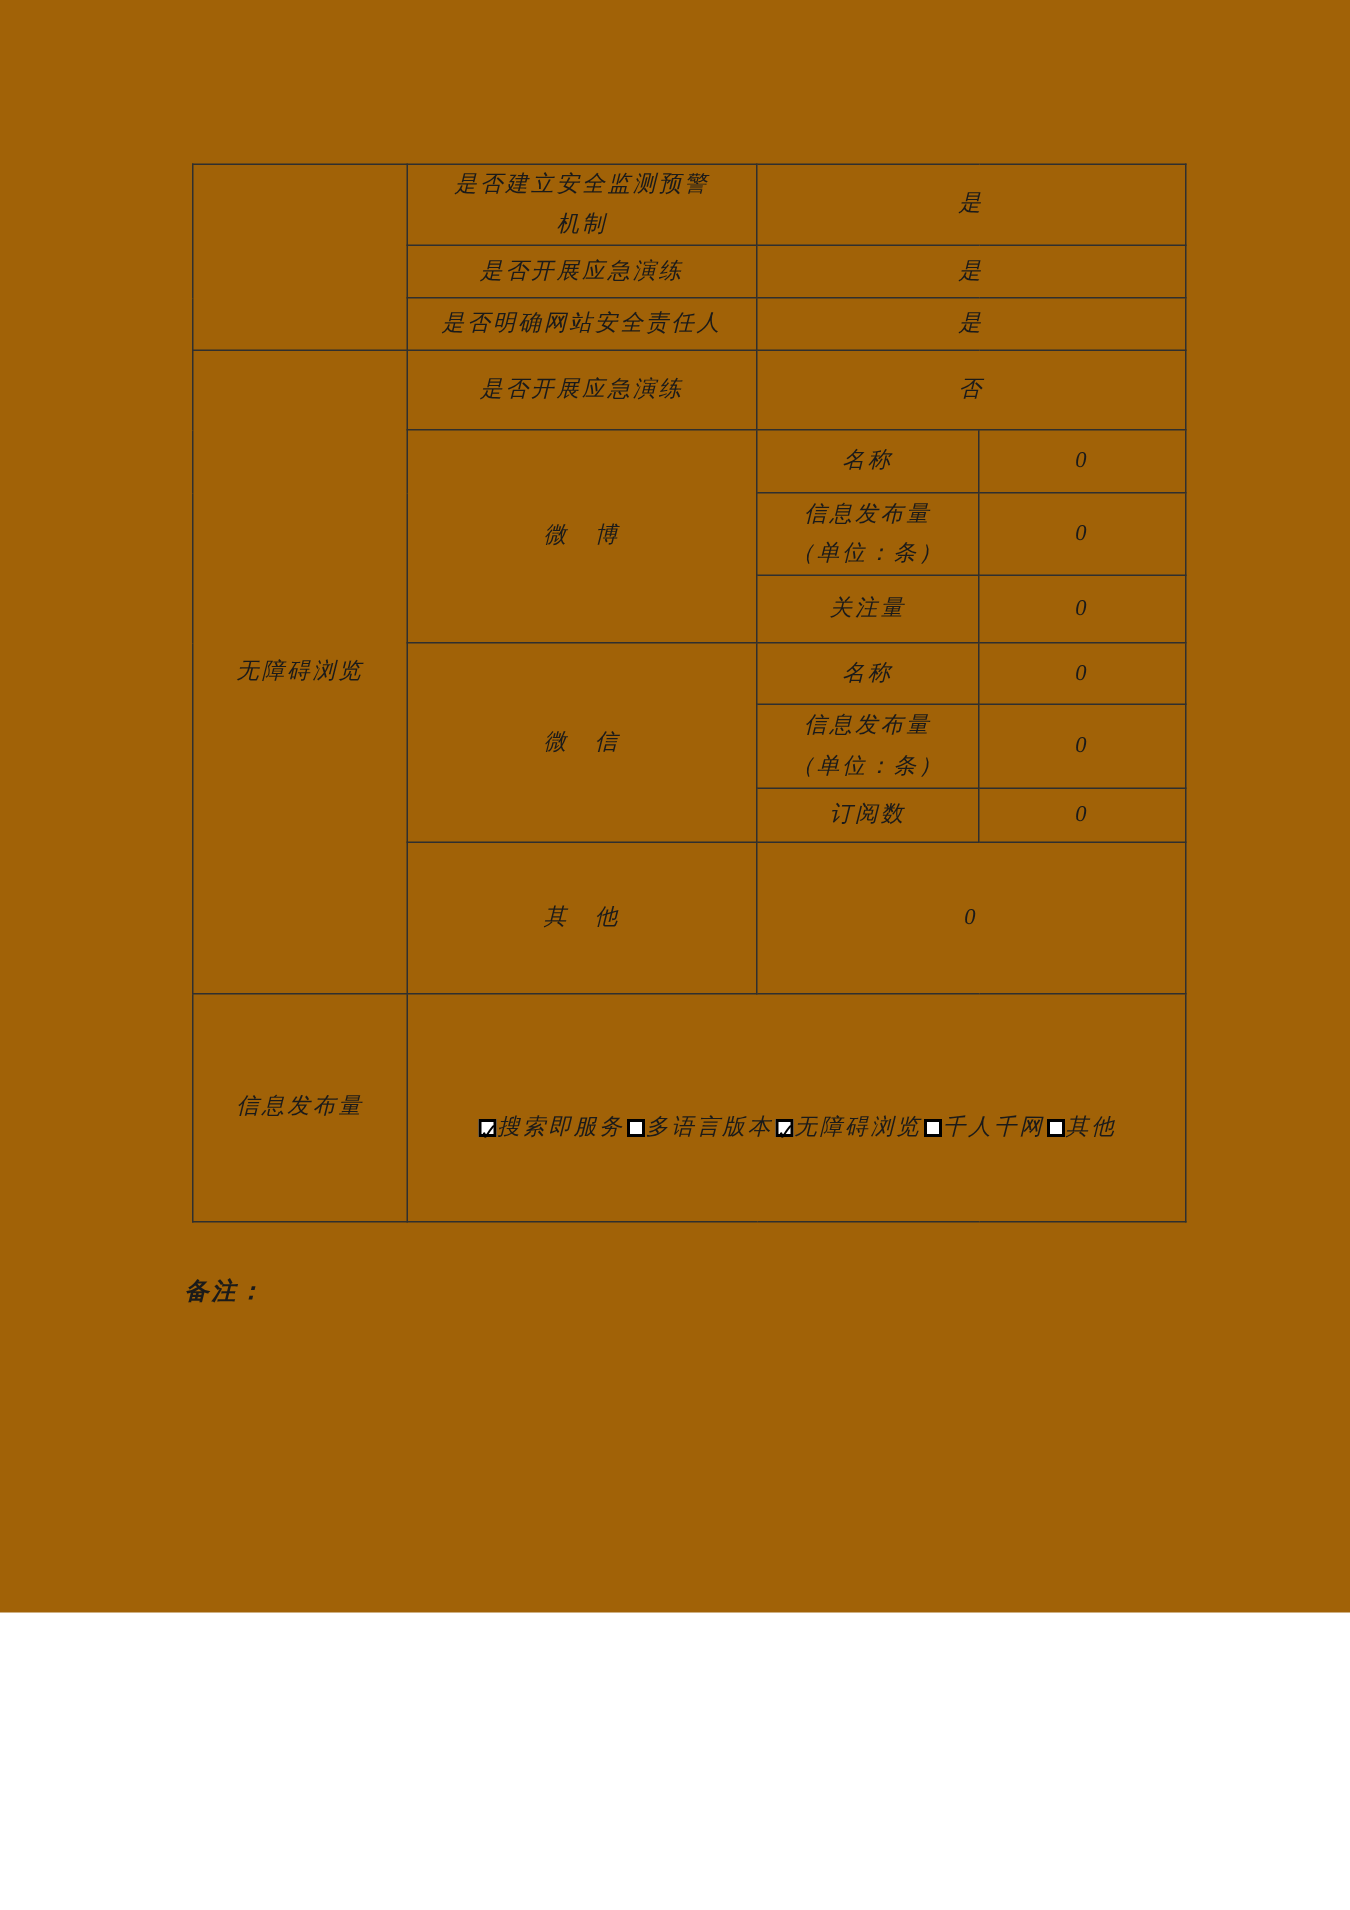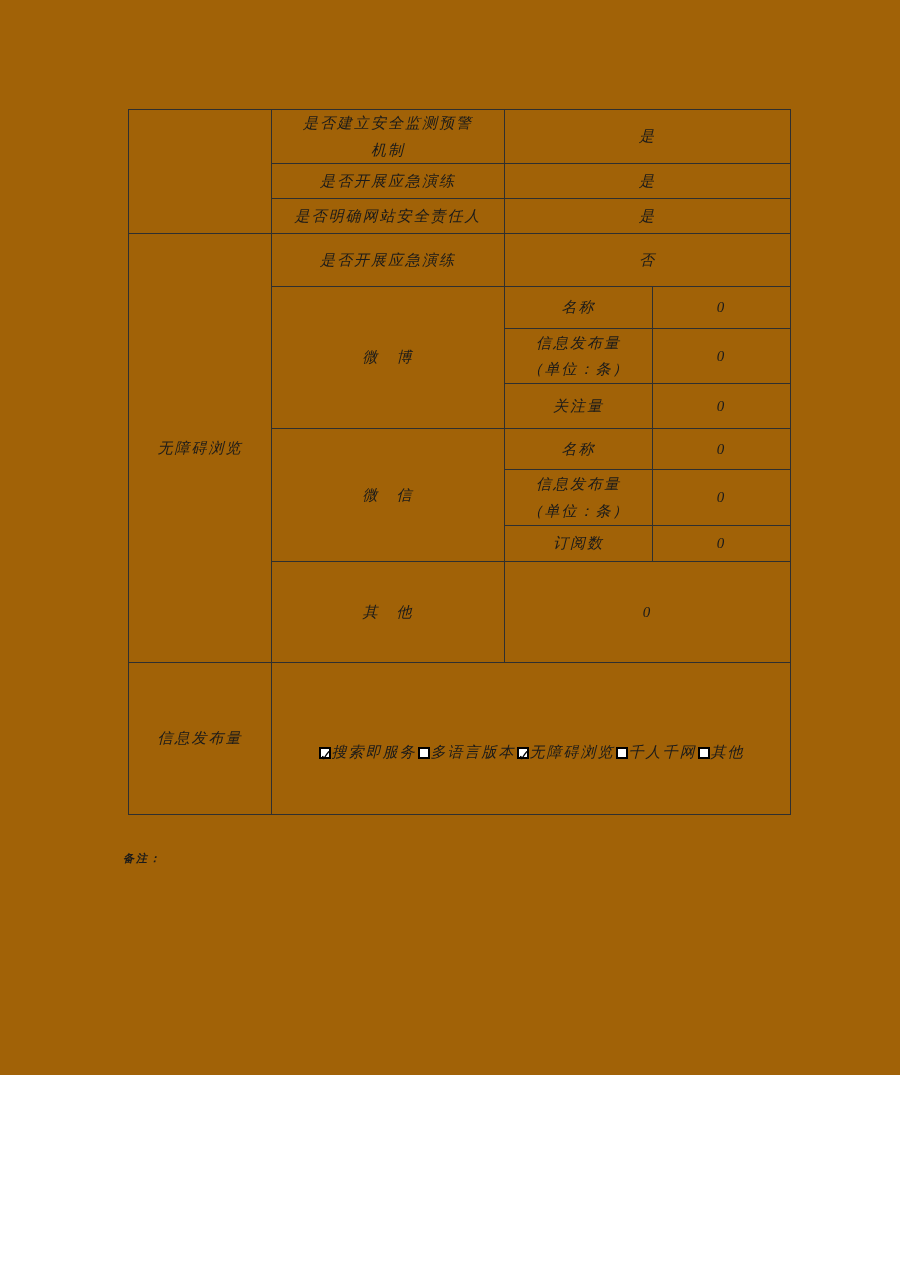--- a/index.html
+++ b/index.html
@@ -62,21 +62,21 @@
     font-size: 16px;
     font-weight: bold;
     letter-spacing: 0;
     color: #000;
     font-family: "DejaVu Sans", sans-serif;
   }
 
   .note-label {
     position: absolute;
     left: 123px; top: 851px;
-    font-size: 11px;
+    font-size: 16px;
     font-weight: bold;
     letter-spacing: 2px;
   }
   .page-number {
     position: absolute;
     left: 0; top: 1183px;
     width: 100%;
     text-align: center;
     font-size: 17px;
   }

